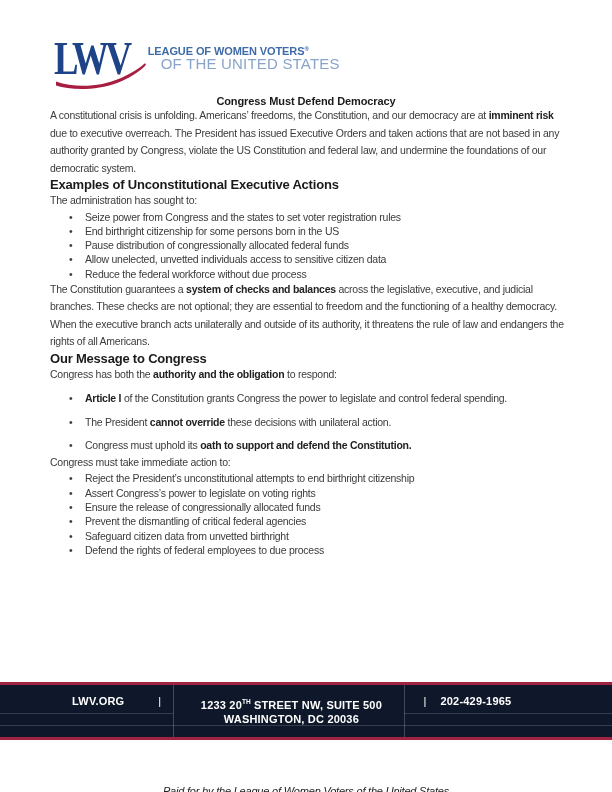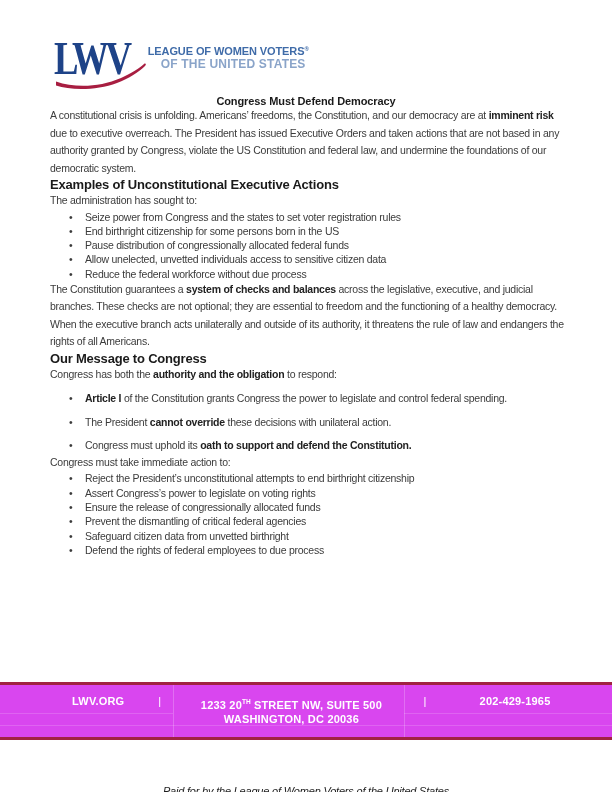--- a/index.html
+++ b/index.html
@@ -30,21 +30,21 @@
     letter-spacing: -4px;
     color: #1e4388;
     transform: scaleX(0.8);
     transform-origin: left top;
     white-space: nowrap;
   }
   .logo-swoosh { position: absolute; left: 1px; top: 22px; width: 92px; height: 27px; overflow: visible; }
   .logo-text { padding-top: 5px; white-space: nowrap; }
   .logo-name { font-size: 11px; font-weight: 700; color: #3f6ba8; letter-spacing: -0.1px; line-height: 13px; }
   .logo-reg { font-size: 6px; font-weight: 700; color: #3f6ba8; vertical-align: super; letter-spacing: 0; }
-  .logo-subtitle { font-size: 12px; font-weight: 700; color: #8aa4c9; letter-spacing: 0.2px; line-height: 12px; margin-left: 13px; }
+  .logo-subtitle { font-size: 15px; font-weight: 400; color: #8aa4c9; letter-spacing: 0.2px; line-height: 12px; margin-left: 13px; }
 
   
   .doc-title {
     font-size: 11px; font-weight: 700; color: #1a1a1a;
     text-align: center; margin: 7px 8px 0 0; line-height: 12px; letter-spacing: -0.1px;
   }
   p.body { margin: 0; line-height: 17.5px; }
   h2.heading { font-size: 13px; font-weight: 700; color: #1a1a1a; margin: 0; line-height: 15px; letter-spacing: -0.2px; }
   strong { font-weight: 700; color: #222222; }
 
@@ -61,21 +61,21 @@
   .mt-para-why { margin-top: 11px; }
   .mt-h-message { margin-top: 13px; }
   .mt-lead-message { margin-top: 10px; }
   .mt-list-message { margin-top: 7px; }
   .mt-lead-actions { margin-top: 5px; }
   .mt-list-actions { margin-top: 10px; }
 
   
   .footer-bar {
     position: absolute; left: 0; right: 0; top: 682px; height: 58px;
-    background: #d946ef;
+    background: #0f172a;
     border-top: 3px solid #a02342;
     border-bottom: 3.5px solid #a02342;
     color: #ffffff;
   }
   .bar-grid-v { position: absolute; top: 0; bottom: 0; width: 1px; background: rgba(255,255,255,0.22); }
   .bar-grid-v.v1 { left: 173px; }
   .bar-grid-v.v2 { left: 404px; }
   .bar-grid-h { position: absolute; height: 1px; background: rgba(255,255,255,0.16); }
   .bar-grid-h.h1 { top: 28px; left: 0; width: 173px; }
   .bar-grid-h.h2 { top: 28px; left: 404px; right: 0; }
@@ -84,21 +84,21 @@
     position: relative;
     display: flex; align-items: flex-start;
     padding-top: 10px;
     font-weight: 700; font-size: 11px; letter-spacing: 0.2px; line-height: 13px;
   }
   .bar-site { margin-left: 72px; }
   .bar-pipe1 { margin-left: 34px; font-weight: 400; }
   .bar-addr { width: 240px; margin-left: 10px; text-align: center; }
   .bar-addr .line2 { line-height: 14px; }
   .bar-pipe2 { margin-left: 12px; font-weight: 400; }
-  .bar-phone { margin-left: 14px; width: 110px; text-align: right; }
+  .bar-phone { margin-left: 14px; width: 110px; text-align: left; }
   sup.th { font-size: 6.5px; letter-spacing: 0; vertical-align: super; }
 
   
   .notes { position: absolute; left: 0; right: 0; top: 782px; text-align: center; color: #1c1c1c; }
   .notes .paid { font-style: italic; font-size: 11px; margin: 0; line-height: 18px; letter-spacing: -0.2px; }
   .notes .contact { font-size: 10px; margin: 16px; line-height: 18px; letter-spacing: -0.2px; }
 </style>
 </head>
 <body>
 

